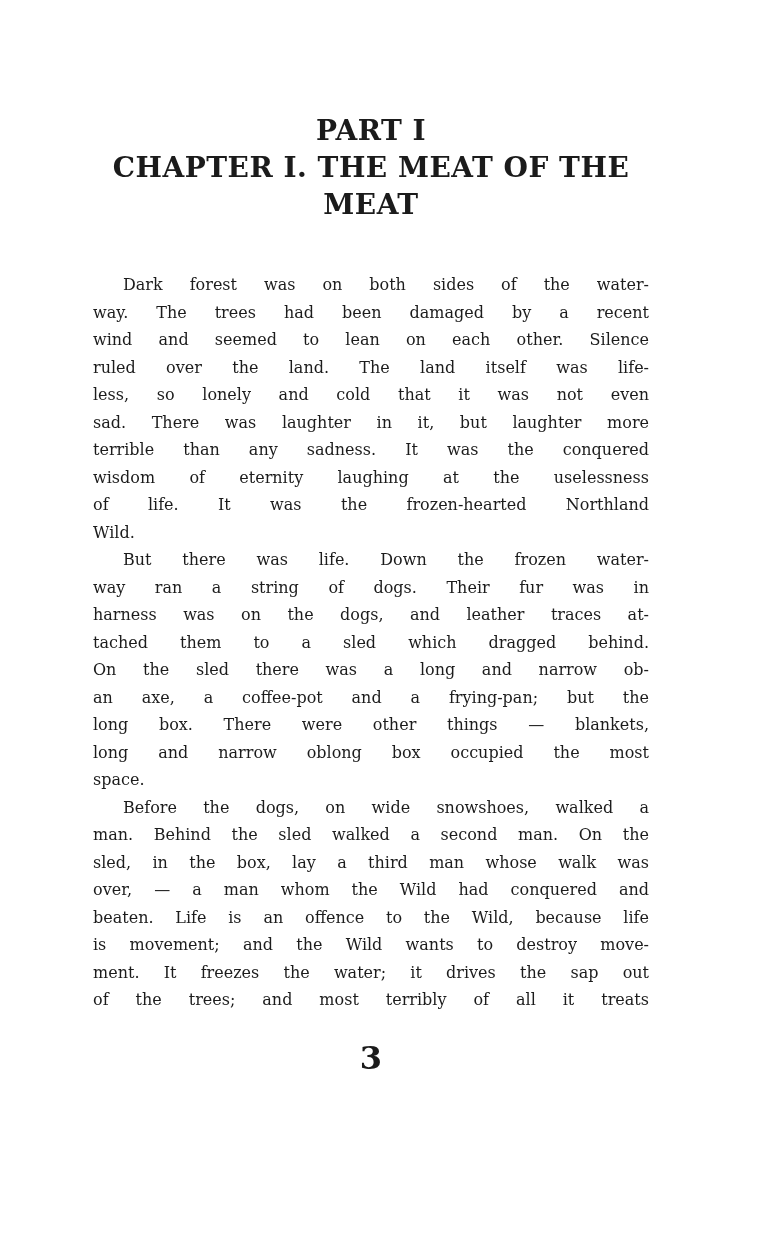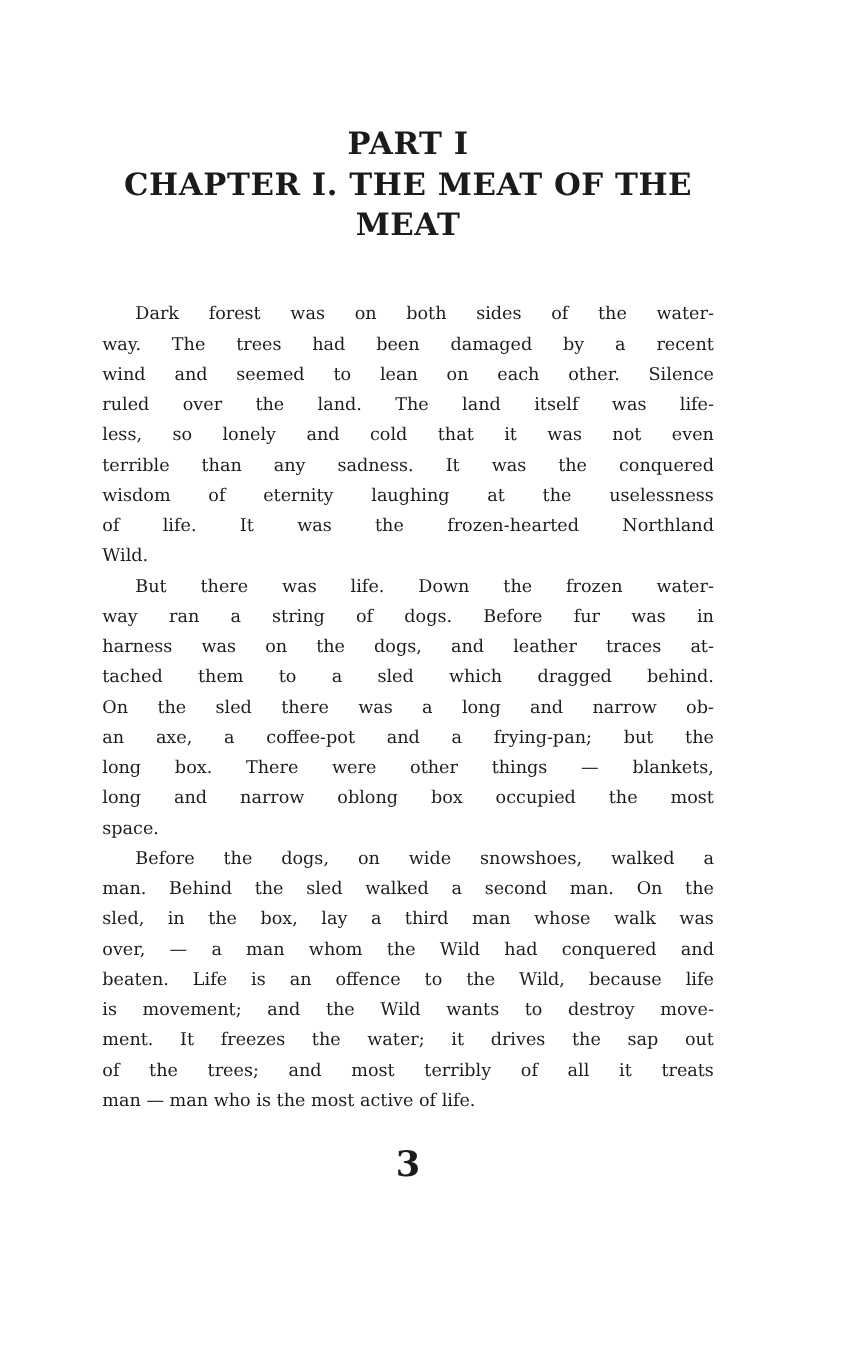--- a/index.html
+++ b/index.html
@@ -74,45 +74,45 @@
       </div>
     </div>
 
     <div class="body-text">
       <div class="para">
           <div class="tline first">Dark forest was on both sides of the water-</div>
           <div class="tline">way. The trees had been damaged by a recent</div>
           <div class="tline">wind and seemed to lean on each other. Silence</div>
           <div class="tline">ruled over the land. The land itself was life-</div>
           <div class="tline">less, so lonely and cold that it was not even</div>
+          <div class="tline">sad. There was laughter in it, but laughter more</div>
           <div class="tline">terrible than any sadness. It was the conquered</div>
           <div class="tline">wisdom of eternity laughing at the uselessness</div>
           <div class="tline">of life. It was the frozen-hearted Northland</div>
           <div class="tline last">Wild.</div>
         </div>
       <div class="para">
           <div class="tline first">But there was life. Down the frozen water-</div>
-          <div class="tline">way ran a string of dogs. Before fur was in</div>
+          <div class="tline">way ran a string of dogs. Their fur was in</div>
           <div class="tline">harness was on the dogs, and leather traces at-</div>
           <div class="tline">tached them to a sled which dragged behind.</div>
           <div class="tline">On the sled there was a long and narrow ob-</div>
           <div class="tline">an axe, a coffee-pot and a frying-pan; but the</div>
           <div class="tline">long box. There were other things — blankets,</div>
           <div class="tline">long and narrow oblong box occupied the most</div>
           <div class="tline last">space.</div>
         </div>
       <div class="para">
           <div class="tline first">Before the dogs, on wide snowshoes, walked a</div>
           <div class="tline">man. Behind the sled walked a second man. On the</div>
           <div class="tline">sled, in the box, lay a third man whose walk was</div>
           <div class="tline">over, — a man whom the Wild had conquered and</div>
           <div class="tline">beaten. Life is an offence to the Wild, because life</div>
           <div class="tline">is movement; and the Wild wants to destroy move-</div>
           <div class="tline">ment. It freezes the water; it drives the sap out</div>
           <div class="tline">of the trees; and most terribly of all it treats</div>
-          <div class="tline last">man — man who is the most active of life.</div>
         </div>
     </div>
 
     <div class="pagenum">3</div>
 
   </div>
 </div>
 
 </body></html>

